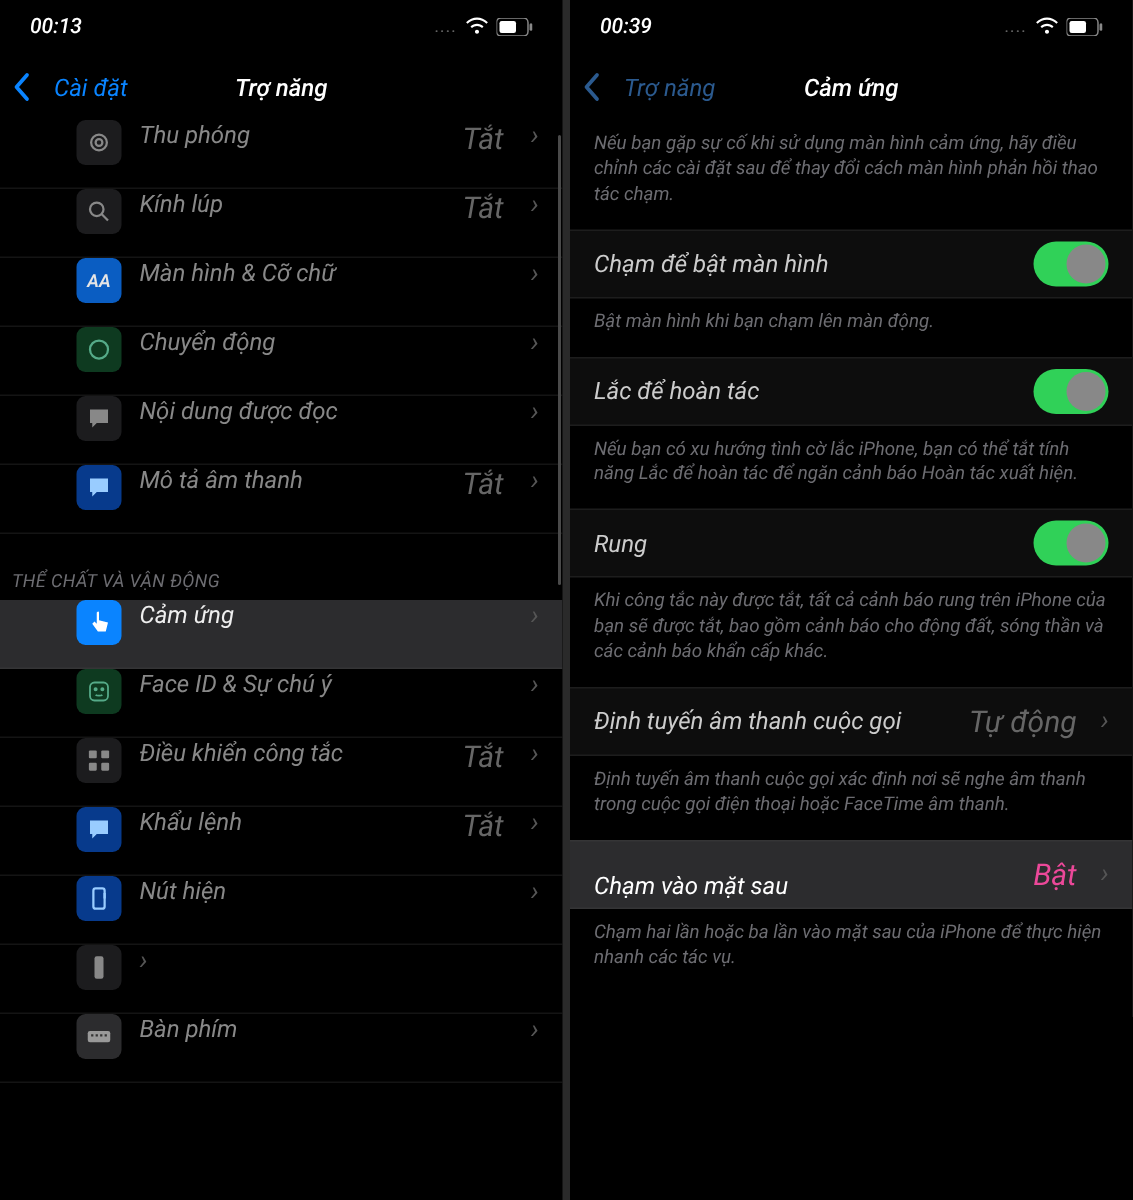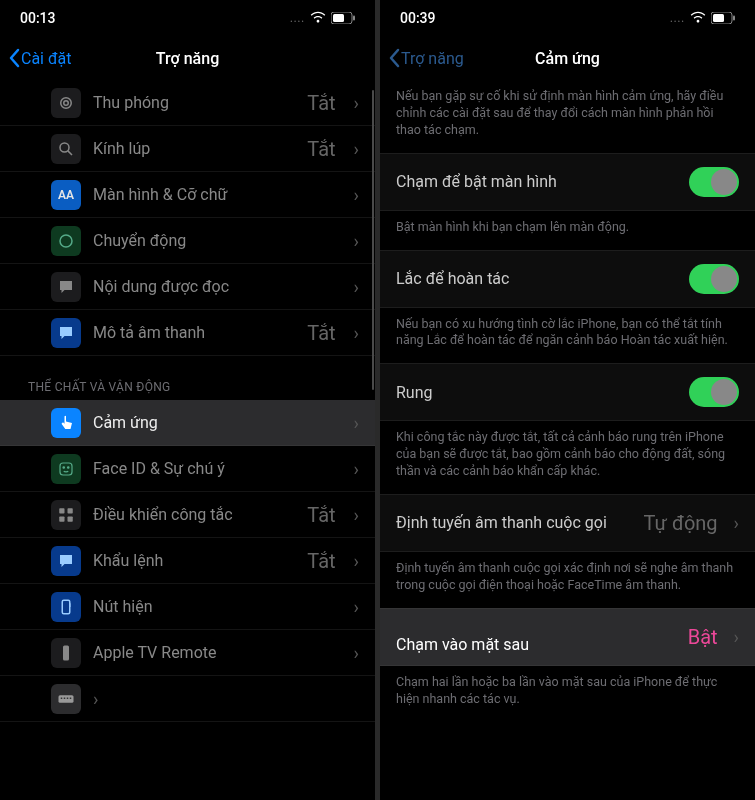--- a/index.html
+++ b/index.html
@@ -11,20 +11,21 @@
     display: flex;
     gap: 5px;
     overflow: hidden;
   }
   .phone {
     width: 375px;
     height: 800px;
     background: #000;
     position: relative;
     overflow: hidden;
+    font-style: italic;
   }
   .status-bar {
     height: 36px;
     display: flex;
     align-items: center;
     justify-content: space-between;
     padding: 0 20px;
     color: #fff;
     font-size: 14px;
     font-weight: 500;
@@ -36,35 +37,34 @@
     display: flex;
     align-items: center;
     position: relative;
     padding: 0 8px;
   }
   .back-btn {
     display: flex;
     align-items: center;
     color: #0a84ff;
     font-size: 16px;
-    gap: 1px;
+    gap: 16px;
   }
   .back-btn.dim { color: #2b5a8f; }
   .nav-title {
     position: absolute;
     left: 50%;
     transform: translateX(-50%);
     color: #fff;
     font-size: 16px;
     font-weight: 500;
   }
   .content { overflow-y: auto; height: calc(100% - 80px); }
   .row {
     display: flex;
-    align-items: center;
     height: 46px;
     padding: 0 16px 0 12px;
     color: #aaa;
     font-size: 16px;
     border-bottom: 0.5px solid rgba(80,80,80,0.25);
     gap: 12px;
   }
   .row.hl { background: #2c2c2e; color: #fff; }
   .row.hl .label { color: #fff; }
   .label { flex: 1; color: #888; }
@@ -87,35 +87,35 @@
   .ico-spoken { background:#1c1c1e; }
   .ico-audio  { background:#073a8c; }
   .ico-touch  { background:#0a84ff; }
   .ico-face   { background:#0e3a20; }
   .ico-switch { background:#1c1c1e; }
   .ico-voice  { background:#073a8c; }
   .ico-side   { background:#073a8c; }
   .ico-tv     { background:#1c1c1e; }
   .ico-kb     { background:#2c2c2e; }
   .section-header {
-    padding: 24px 28px 6px;
+    padding: 24px 8px 6px;
     color: #6d6d72;
     font-size: 12px;
     letter-spacing: 0.3px;
   }
   .desc {
     padding: 8px 16px 14px;
     color: #6d6d72;
     font-size: 12.5px;
     line-height: 1.35;
   }
   .row2 {
     display: flex;
     align-items: center;
-    height: 58px;
+    height: 46px;
     padding: 0 16px;
     color: #ddd;
     font-size: 16px;
     border-top: 0.5px solid rgba(80,80,80,0.25);
     border-bottom: 0.5px solid rgba(80,80,80,0.25);
     gap: 10px;
     background: #0d0d0d;
   }
   .row2 .label { color: #ccc; flex:1; }
   .row2.hl { background:#2c2c2e; }
@@ -290,34 +290,34 @@
       <span class="label">Nút hiện</span>
       <span class="chev">›</span>
     </div>
 
     <div class="row">
       <div class="icon-box ico-tv">
         <svg class="icon-svg" viewBox="0 0 24 24" fill="#888">
             <rect x="8" y="2" width="8" height="20" rx="2"></rect>
           </svg>
       </div>
-      <span class="label">Apple TV Remote</span>
       <span class="chev">›</span>
     </div>
 
     <div class="row">
       <div class="icon-box ico-kb">
         <svg class="icon-svg" viewBox="0 0 24 24" fill="#999">
             <rect x="2" y="7" width="20" height="10" rx="2"></rect>
             <rect x="5" y="10" width="2" height="2" fill="#333"></rect>
             <rect x="9" y="10" width="2" height="2" fill="#333"></rect>
             <rect x="13" y="10" width="2" height="2" fill="#333"></rect>
             <rect x="17" y="10" width="2" height="2" fill="#333"></rect>
           </svg>
       </div>
+      <span class="label">Bàn phím</span>
       <span class="chev">›</span>
     </div>
 
   </div>
 </div>
 
 <div class="phone">
   <div class="status-bar">
     <span>00:39</span>
     <div class="status-right">
@@ -336,21 +336,21 @@
     <div class="back-btn dim">
       <svg width="12" height="20" viewBox="0 0 12 20" fill="none">
           <path d="M10 2 3 10l7 8" stroke="#2b5a8f" stroke-width="2.5" stroke-linecap="round" stroke-linejoin="round"></path>
         </svg>
       <span>Trợ năng</span>
     </div>
     <div class="nav-title">Cảm ứng</div>
   </div>
 
   <div class="content">
-    <div class="desc">Nếu bạn gặp sự cố khi sử định màn hình cảm ứng, hãy điều chỉnh các cài đặt sau để thay đổi cách màn hình phản hồi thao tác chạm.</div>
+    <div class="desc">Nếu bạn gặp sự cố khi sử dụng màn hình cảm ứng, hãy điều chỉnh các cài đặt sau để thay đổi cách màn hình phản hồi thao tác chạm.</div>
 
     <div class="row2">
       <span class="label">Chạm để bật màn hình</span>
       <div class="toggle">
           <div class="knob"></div>
         </div>
     </div>
     <div class="desc">Bật màn hình khi bạn chạm lên màn động.</div>
 
     <div class="row2">

